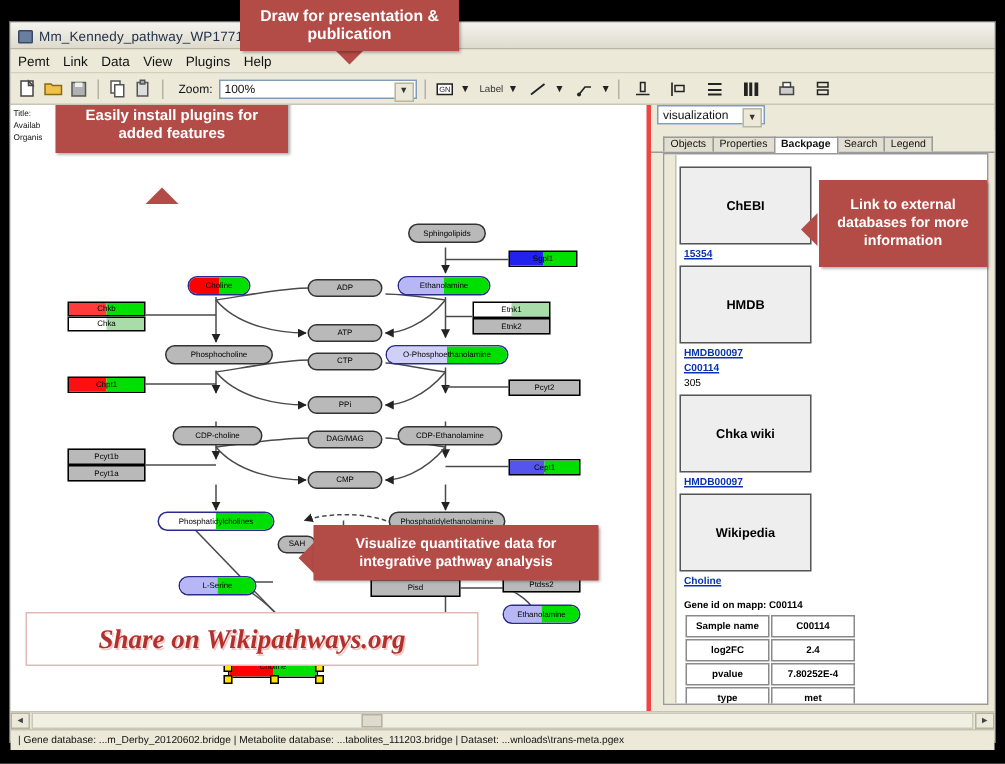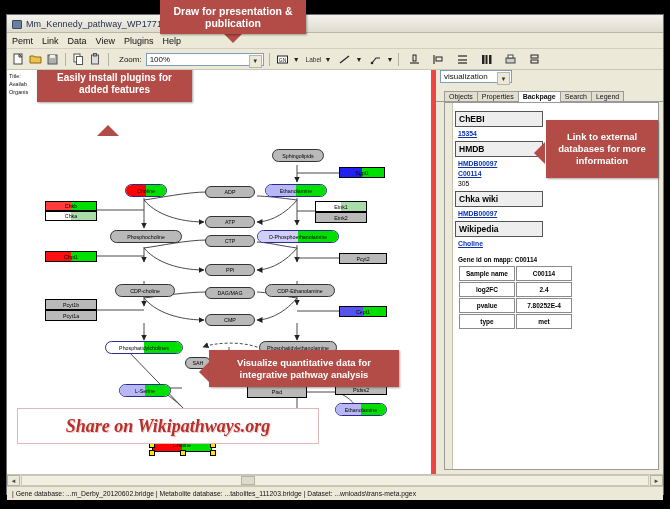--- a/index.html
+++ b/index.html
@@ -29,21 +29,21 @@
   .zlabel{font-size:8px;color:#111;margin:0 2px 0 5px;}
   .combo{height:13px;background:#fff;border:1px solid #7f9db9;display:flex;align-items:center;
          font-size:8px;color:#111;padding-left:3px;position:relative;box-sizing:border-box;}
   .combo .arr{position:absolute;right:1px;top:1px;width:11px;height:11px;background:#ece9d8;
      border:1px solid #b8b5a6;display:flex;align-items:center;justify-content:center;font-size:6px;color:#333;}
   .tdrop{font-size:7px;color:#222;margin-left:1px;}
   .ticon-lbl{font-size:6.5px;color:#333;}
 
   
   .body{display:flex;height:404px;}
-  .canvaswrap{width:424px;position:relative;background:#fff;border-right:5px solid #ef4444;overflow:hidden;}
+  .canvaswrap{width:424px;position:relative;background:#fff;border-right:3px solid #ef4444;overflow:hidden;}
   .sidepane{flex:1;background:#ece9d8;position:relative;}
 
   
   .meta{position:absolute;left:2px;top:2px;font-size:5.5px;color:#111;line-height:8px;}
 
   
   .node{position:absolute;box-sizing:border-box;display:flex;align-items:center;
         justify-content:center;font-size:5.3px;color:#000;text-align:center;overflow:hidden;}
   .metab{border:1px solid #2b2b8f;border-radius:7px;background:#b3b3b3;}
   .metab.grey{background:#b9b9b9;border-color:#333;}
@@ -76,21 +76,21 @@
   .tabs{display:flex;align-items:flex-end;height:14px;padding-left:8px;gap:0px;
         border-bottom:1px solid #9a9a9a;background:#ece9d8;}
   .tab{font-size:7px;color:#111;padding:1px 4px 1px 4px;border:1px solid #9a9a9a;
        border-bottom:none;background:#e2dfd0;margin-right:-1px;cursor:default;}
   .tab.active{background:#fff;font-weight:bold;padding-bottom:2px;position:relative;top:1px;z-index:2;}
   .paneinner{position:absolute;left:8px;top:32px;right:4px;bottom:4px;background:#fff;
              border:1px solid #9a9a9a;overflow:hidden;}
   .scrollbar{position:absolute;left:0;top:0;width:7px;bottom:0;background:#ece9d8;border-right:1px solid #c6c3b4;}
   .content{position:absolute;left:10px;top:4px;right:2px;bottom:0;}
   .dbhead{width:88px;border:1px solid #555;background:#eeeeee;font-size:8.5px;font-weight:bold;
-          color:#000;padding:2px 3px;box-sizing:border-box;margin-top:4px;}
+          color:#000;padding:20px 3px;box-sizing:border-box;margin-top:4px;text-align:center;}
   .dblink{font-size:6.8px;color:#0b33b0;text-decoration:underline;margin:3px 0 0 3px;display:block;
           font-weight:bold;}
   .dbplain{font-size:6.8px;color:#000;margin:3px 0 0 3px;display:block;}
   .exphead{font-size:9px;font-weight:bold;color:#000;margin:9px 0 0 0;}
   .geneid{font-size:6.5px;font-weight:bold;color:#000;margin:9px 0 2px 3px;}
   table.exp{border-collapse:separate;border-spacing:1px;margin-left:3px;}
   table.exp td{border:1px solid #8a8a8a;font-size:6.5px;font-weight:bold;color:#000;
       text-align:center;width:52px;height:11px;}
 
   
@@ -148,21 +148,21 @@
         </svg>
     </span>
     <span class="tbtn">
       <svg width="15" height="15" viewBox="0 0 15 15">
           <rect x="3.5" y="3" width="7" height="9" fill="#ddd" stroke="#555"></rect>
           <rect x="5.5" y="1.5" width="3" height="2.5" fill="#aaa" stroke="#555"></rect>
         </svg>
     </span>
     <span class="tsep"></span>
     <span class="zlabel">Zoom:</span>
-    <span class="combo" style="width:118px">
+    <span class="combo" style="width:132px">
       <span>100%</span>
       <span class="arr">▼</span>
     </span>
     <span class="tsep"></span>
     <span class="tbtn">
       <svg width="15" height="15" viewBox="0 0 15 15">
           <rect x="2.5" y="4" width="10" height="7" fill="#fff" stroke="#222"></rect>
           <text x="7.5" y="9.5" font-size="5" text-anchor="middle" fill="#222" font-family="Liberation Sans">GN</text>
         </svg>
     </span>

